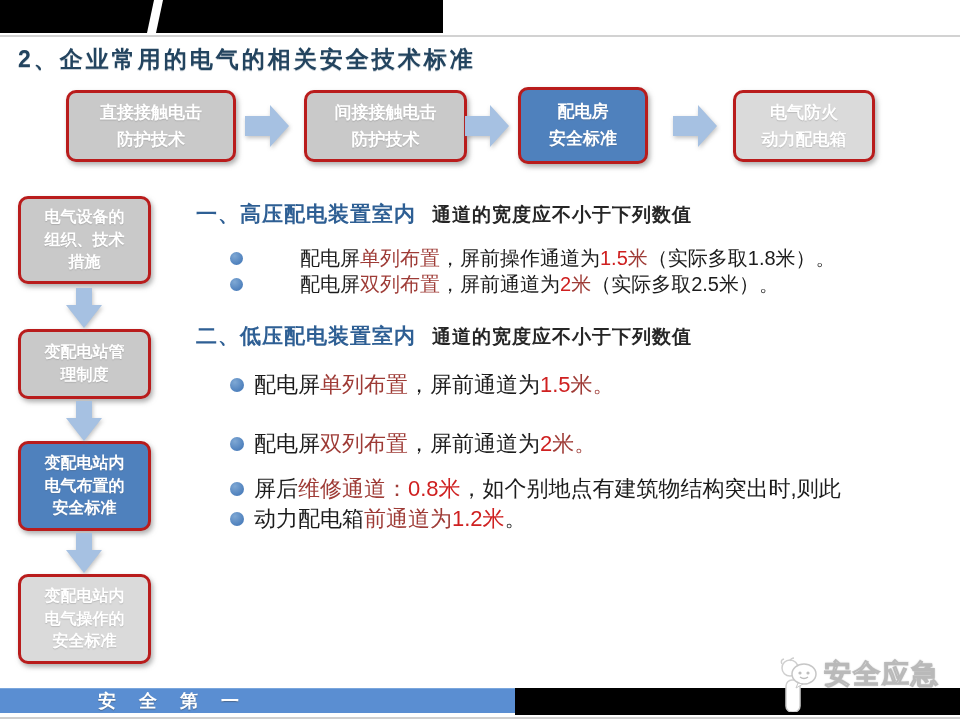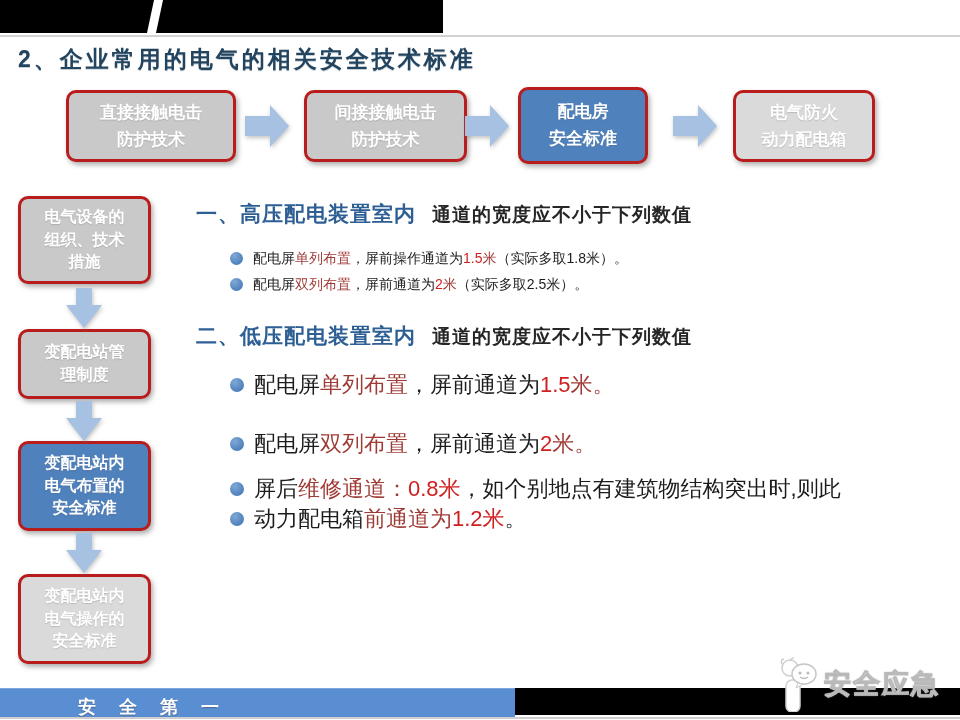--- a/index.html
+++ b/index.html
@@ -38,21 +38,21 @@
   .flow-box{font-size:17px;}
   .side-box{font-size:16px;gap:6px;}
   .arrow{position:absolute;filter:drop-shadow(1px 2px 2px rgba(120,120,120,.45));}
   
   #main{position:absolute;left:196px;top:200px;width:748px;}
   .sec-head{display:flex;align-items:baseline;}
   .sec-title{font-size:21px;font-weight:bold;color:var(--heading_blue);letter-spacing:1px;}
   .sec-sub{font-size:19px;font-weight:600;color:#262626;margin-left:16px;letter-spacing:1px;}
   .bullet{display:flex;align-items:flex-start;}
   .dot{border-radius:50%;background:radial-gradient(circle at 35% 30%,#7fa8d4,var(--accent_blue) 70%);flex:none;}
-  .s1 .bullet{font-size:14px;line-height:26px;margin-left:34px;}
+  .s1 .bullet{font-size:20px;line-height:26px;margin-left:34px;gap:47px;}
   .s1 .dot{width:13px;height:13px;margin:7px 10px 0 0;}
   .s2 .bullet{font-size:22px;line-height:30px;margin-left:34px;}
   .s2 .dot{width:14px;height:14px;margin:8px 10px 0 0;}
   .bullet .content{flex:1;}
   .bullet .bl{display:block;}
   .seg-k{color:var(--text_black);}
   .seg-dr{color:var(--text_dark_red);}
   .seg-r{color:var(--text_red);}
   
   #h1{margin-top:0;}
@@ -60,27 +60,27 @@
   #main .s1 .bullet:nth-of-type(2){margin-top:17px;}
   #h2{margin-top:25px;}
   #main .s2 .bullet:nth-of-type(1){margin-top:27px;}
   #main .s2 .bullet:nth-of-type(2){margin-top:20px;}
   #main .s2 .bullet:nth-of-type(3){margin-top:20px;}
   #main .s2 .bullet:nth-of-type(3) .bl{line-height:48px;}
   #main .s2 .bullet:nth-of-type(3) .dot{margin-top:17px;}
   #main .s2 .bullet:nth-of-type(4){margin-top:6px;}
   
   .foot-blue{
-    position:absolute;left:0;top:688px;width:515px;height:31px;background:var(--header_blue);
-    display:flex;align-items:flex-end;padding-left:78px;border-top:1px solid #7aa6dc;
+    position:absolute;left:0;top:688px;width:515px;height:25px;background:var(--header_blue);
+    display:flex;align-items:flex-start;padding-left:98px;border-top:1px solid #7aa6dc;
   }
   .foot-slogan{color:#fff;font-weight:bold;font-size:18px;letter-spacing:9px;text-shadow:0 1px 1px rgba(50,50,50,.4);}
   .foot-black{position:absolute;left:515px;top:688px;width:445px;height:27px;background:#000;}
   .foot-line{position:absolute;left:0;top:717px;width:960px;height:2px;background:#cfcfcf;}
-  .watermark{position:absolute;left:778px;top:656px;display:flex;align-items:center;z-index:5;}
+  .watermark{position:absolute;left:778px;top:656px;display:flex;align-items:flex-start;z-index:5;}
   .wm-text{
     font-size:27px;font-weight:bold;color:#fdfdfd;letter-spacing:2px;margin-left:6px;
     -webkit-text-stroke:1px #b9b9b9;text-shadow:0 0 2px #aaa;
   }
 </style>
 </head>
 <body>
 
 <div id="slide">
 

